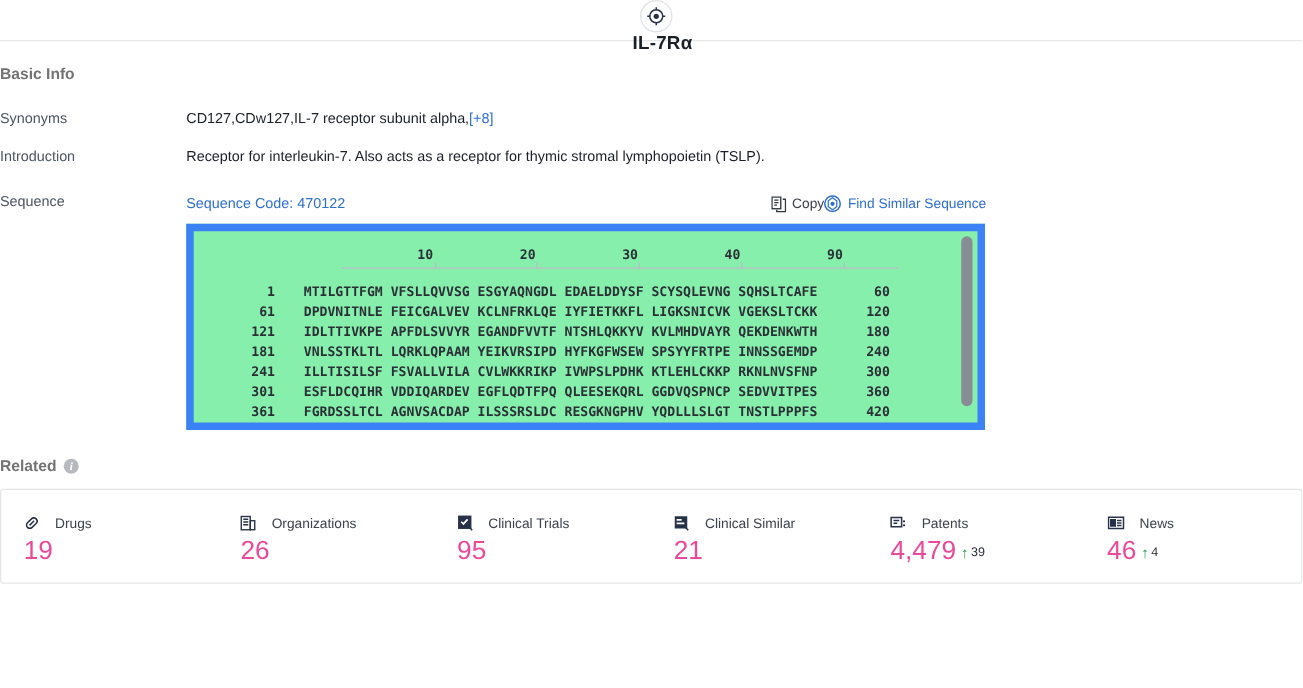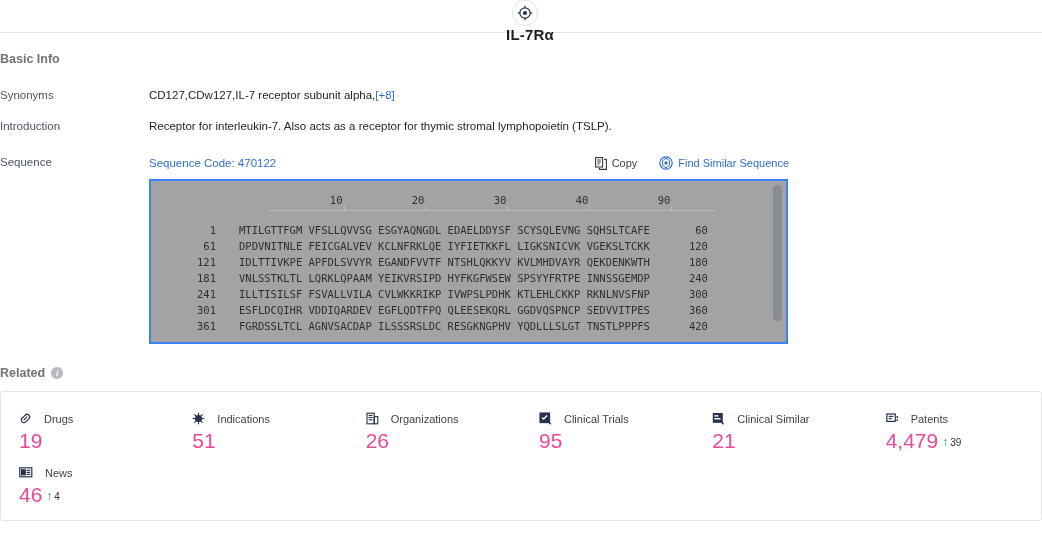--- a/index.html
+++ b/index.html
@@ -92,42 +92,43 @@
     width: 640px;
   }
   .seq-code {
     font-size: 11.5px;
     color: #2f6fd0;
   }
   .seq-actions {
     margin-left: auto;
     display: flex;
     align-items: center;
-    gap: 22px;
+    gap: 0;
   }
   .seq-action {
     display: flex;
     align-items: center;
     gap: 5px;
     font-size: 11px;
     color: #3a3f48;
     cursor: pointer;
   }
   .seq-action.accent { color: #2f6fd0; }
 
   
   .seq-box {
     margin-top: 9px;
     width: 639px;
     height: 165px;
-    border: 2px solid #3b82f6;
-    background: #a3a3a3;
+    border: 6px solid #3b82f6;
+    background: #86efac;
     box-sizing: border-box;
     position: relative;
     overflow: hidden;
+    font-weight: bold;
   }
   .seq-inner {
     padding: 14px 0 0 0;
     font-family: "DejaVu Sans Mono", "Liberation Mono", monospace;
     font-size: 10.5px;
     color: #2b2f36;
   }
   .ruler {
     display: flex;
     margin-left: 118px;
@@ -393,43 +394,20 @@
             <span class="stat-label">Drugs</span>
           </div>
           <div class="stat-value-row">
             <span class="stat-value">19</span>
           </div>
         </div>
         <div class="stat-cell">
           <div class="stat-label-row">
             <span>
               <svg class="icon-svg" width="13" height="13" viewBox="0 0 13 13">
-                <g stroke="#27324a" stroke-width="1.1">
-                  <circle cx="6.5" cy="6.5" r="3.0" fill="#27324a"></circle>
-                  <line x1="6.5" y1="0.7" x2="6.5" y2="3.0"></line>
-                  <line x1="6.5" y1="10.0" x2="6.5" y2="12.3"></line>
-                  <line x1="0.7" y1="6.5" x2="3.0" y2="6.5"></line>
-                  <line x1="10.0" y1="6.5" x2="12.3" y2="6.5"></line>
-                  <line x1="2.4" y1="2.4" x2="4.1" y2="4.1"></line>
-                  <line x1="8.9" y1="8.9" x2="10.6" y2="10.6"></line>
-                  <line x1="10.6" y1="2.4" x2="8.9" y2="4.1"></line>
-                  <line x1="4.1" y1="8.9" x2="2.4" y2="10.6"></line>
-                </g>
-              </svg>
-            </span>
-            <span class="stat-label">Indications</span>
-          </div>
-          <div class="stat-value-row">
-            <span class="stat-value">51</span>
-          </div>
-        </div>
-        <div class="stat-cell">
-          <div class="stat-label-row">
-            <span>
-              <svg class="icon-svg" width="13" height="13" viewBox="0 0 13 13">
                 <g stroke="#27324a" stroke-width="1.1" fill="none">
                   <rect x="1.0" y="1.2" width="7.2" height="10.6"></rect>
                   <rect x="8.2" y="4.6" width="3.6" height="7.2"></rect>
                   <line x1="2.6" y1="3.4" x2="6.6" y2="3.4"></line>
                   <line x1="2.6" y1="5.6" x2="6.6" y2="5.6"></line>
                   <line x1="2.6" y1="7.8" x2="6.6" y2="7.8"></line>
                 </g>
               </svg>
             </span>
             <span class="stat-label">Organizations</span>

